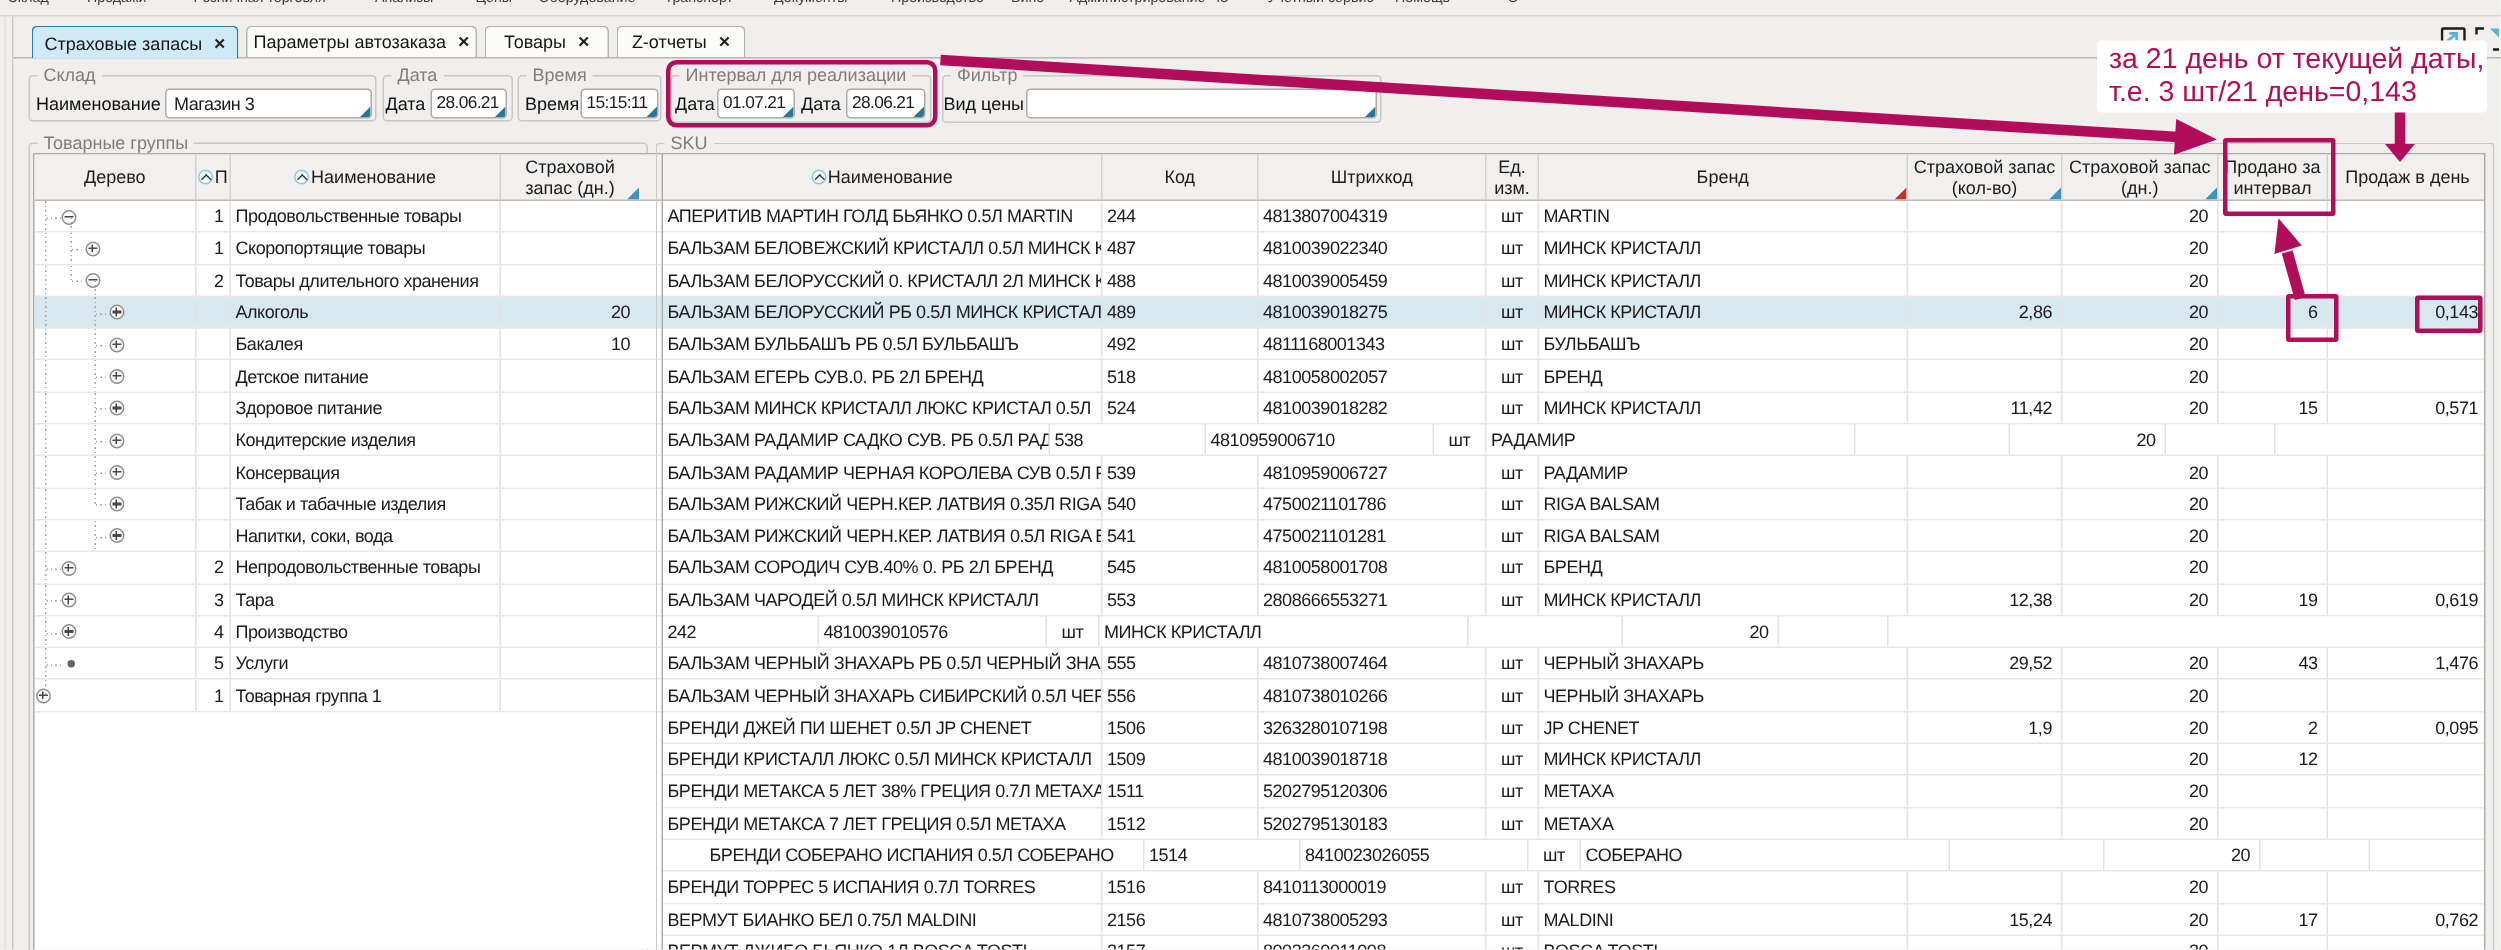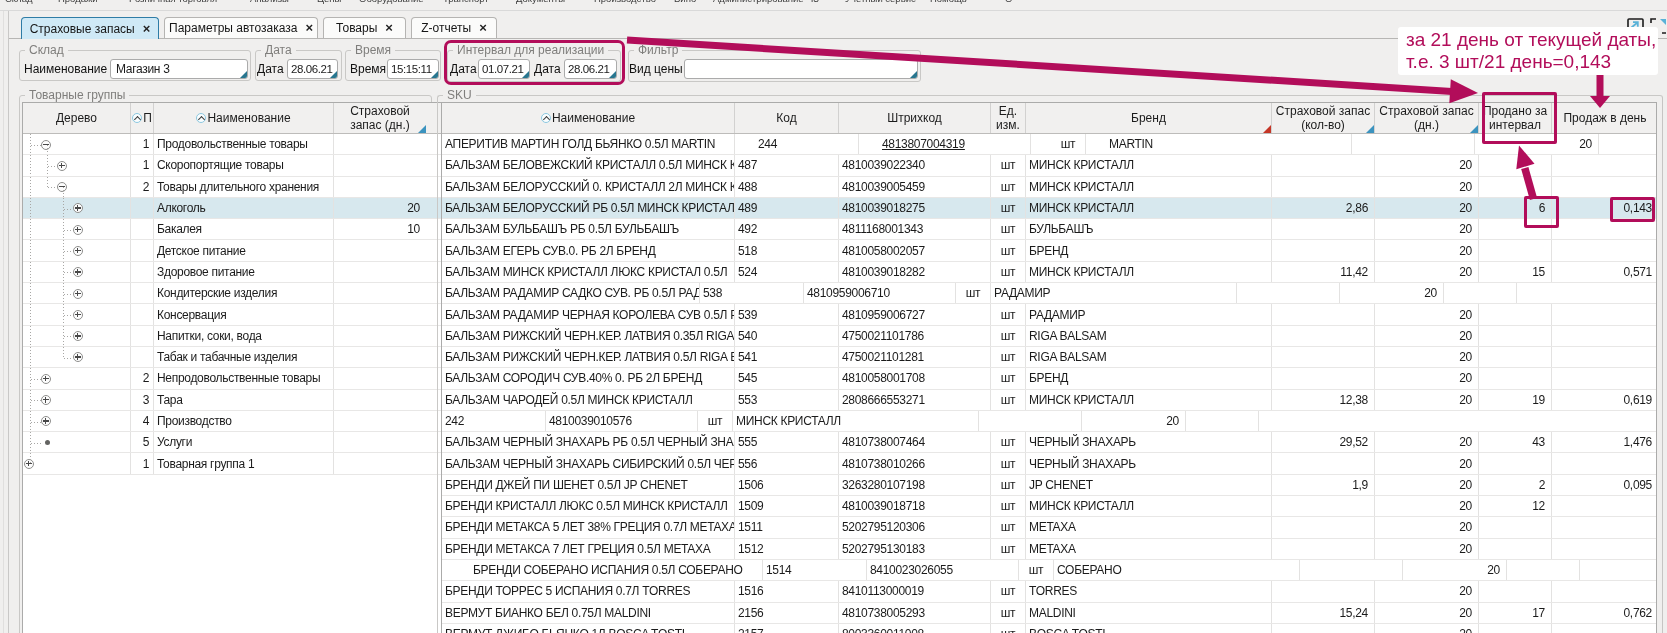--- a/index.html
+++ b/index.html
@@ -299,36 +299,36 @@
         <span class="hline" style="left: 41px; width: 9px; top: 10.65px;"></span>
       </div>
       <div class="td num" style="width: 23px; flex: 0 0 auto; padding-right: 4px;"></div>
       <div class="td txt" style="width: 180px; flex: 0 0 auto;">Консервация</div>
       <div class="td num" style="width: 92px; flex: 0 0 auto;"></div>
     </div>
     <div class="tr" style="height: 21.3px;">
       <div class="td" style="width: 108px; flex: 0 0 auto;">
         <span class="node plus" style="left: 50px;"></span>
         <span class="vline" style="left: 7px; top: 0px; height: 21.3px;"></span>
+        <span class="vline" style="left: 40px; top: 0px; height: 10.65px;"></span>
+        <span class="hline" style="left: 41px; width: 9px; top: 10.65px;"></span>
+      </div>
+      <div class="td num" style="width: 23px; flex: 0 0 auto; padding-right: 4px;"></div>
+      <div class="td txt" style="width: 180px; flex: 0 0 auto;">Табак и табачные изделия</div>
+      <div class="td num" style="width: 92px; flex: 0 0 auto;"></div>
+    </div>
+    <div class="tr" style="height: 21.3px;">
+      <div class="td" style="width: 108px; flex: 0 0 auto;">
+        <span class="node plus" style="left: 50px;"></span>
+        <span class="vline" style="left: 7px; top: 0px; height: 21.3px;"></span>
         <span class="vline" style="left: 40px; top: 0px; height: 21.3px;"></span>
         <span class="hline" style="left: 41px; width: 9px; top: 10.65px;"></span>
       </div>
       <div class="td num" style="width: 23px; flex: 0 0 auto; padding-right: 4px;"></div>
       <div class="td txt" style="width: 180px; flex: 0 0 auto;">Напитки, соки, вода</div>
-      <div class="td num" style="width: 92px; flex: 0 0 auto;"></div>
-    </div>
-    <div class="tr" style="height: 21.3px;">
-      <div class="td" style="width: 108px; flex: 0 0 auto;">
-        <span class="node plus" style="left: 50px;"></span>
-        <span class="vline" style="left: 7px; top: 0px; height: 21.3px;"></span>
-        <span class="vline" style="left: 40px; top: 0px; height: 10.65px;"></span>
-        <span class="hline" style="left: 41px; width: 9px; top: 10.65px;"></span>
-      </div>
-      <div class="td num" style="width: 23px; flex: 0 0 auto; padding-right: 4px;"></div>
-      <div class="td txt" style="width: 180px; flex: 0 0 auto;">Табак и табачные изделия</div>
       <div class="td num" style="width: 92px; flex: 0 0 auto;"></div>
     </div>
     <div class="tr" style="height: 21.3px;">
       <div class="td" style="width: 108px; flex: 0 0 auto;">
         <span class="node plus" style="left: 18px;"></span>
         <span class="vline" style="left: 7px; top: 0px; height: 21.3px;"></span>
         <span class="hline" style="left: 8px; width: 10px; top: 10.65px;"></span>
       </div>
       <div class="td num" style="width: 23px; flex: 0 0 auto; padding-right: 4px;">2</div>
       <div class="td txt" style="width: 180px; flex: 0 0 auto;">Непродовольственные товары</div>
@@ -427,24 +427,24 @@
           <span>Продано за</span>
         </div>
         <div class="hrow">интервал</div>
       </div>
       <div class="th" style="width: 106px; flex: 0 0 auto;">
         <div class="hrow">
           <span>Продаж в день</span>
         </div>
       </div>
     </div>
-    <div class="tr" style="height: 21.3px; gap: 20px;">
+    <div class="tr" style="height: 21.3px;">
       <div class="td txt" style="width: 293px; flex: 0 0 auto;">АПЕРИТИВ МАРТИН ГОЛД БЬЯНКО 0.5Л MARTIN</div>
       <div class="td txt" style="width: 104px; flex: 0 0 auto;">244</div>
-      <div class="td txt" style="width: 152px; flex: 0 0 auto; text-decoration: underline;">4813807004319</div>
+      <div class="td txt" style="width: 152px; flex: 0 0 auto;">4813807004319</div>
       <div class="td ctr" style="width: 35px; flex: 0 0 auto;">шт</div>
       <div class="td txt" style="width: 246px; flex: 0 0 auto;">MARTIN</div>
       <div class="td num" style="width: 103px; flex: 0 0 auto;"></div>
       <div class="td num" style="width: 104px; flex: 0 0 auto;">20</div>
       <div class="td num" style="width: 73px; flex: 0 0 auto;"></div>
       <div class="td num" style="width: 106px; flex: 0 0 auto;"></div>
     </div>
     <div class="tr" style="height: 21.3px;">
       <div class="td txt" style="width: 293px; flex: 0 0 auto;">БАЛЬЗАМ БЕЛОВЕЖСКИЙ КРИСТАЛЛ 0.5Л МИНСК КРИСТАЛЛ</div>
       <div class="td txt" style="width: 104px; flex: 0 0 auto;">487</div>

